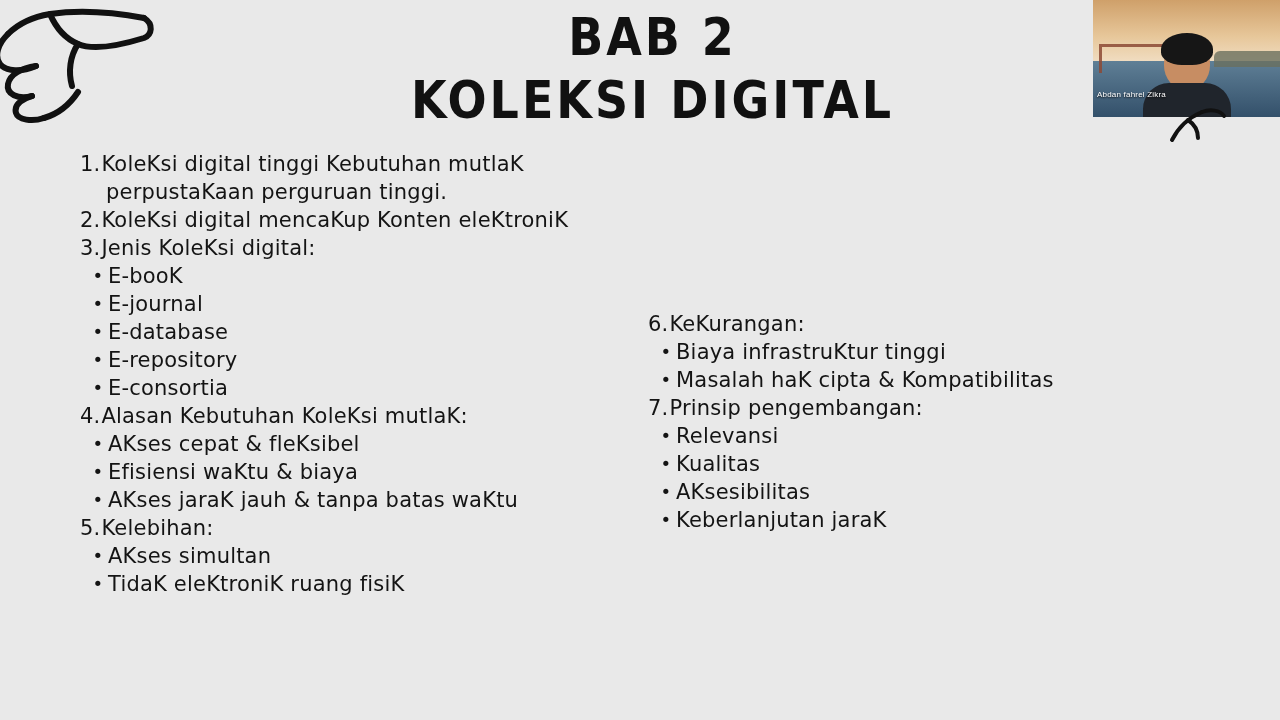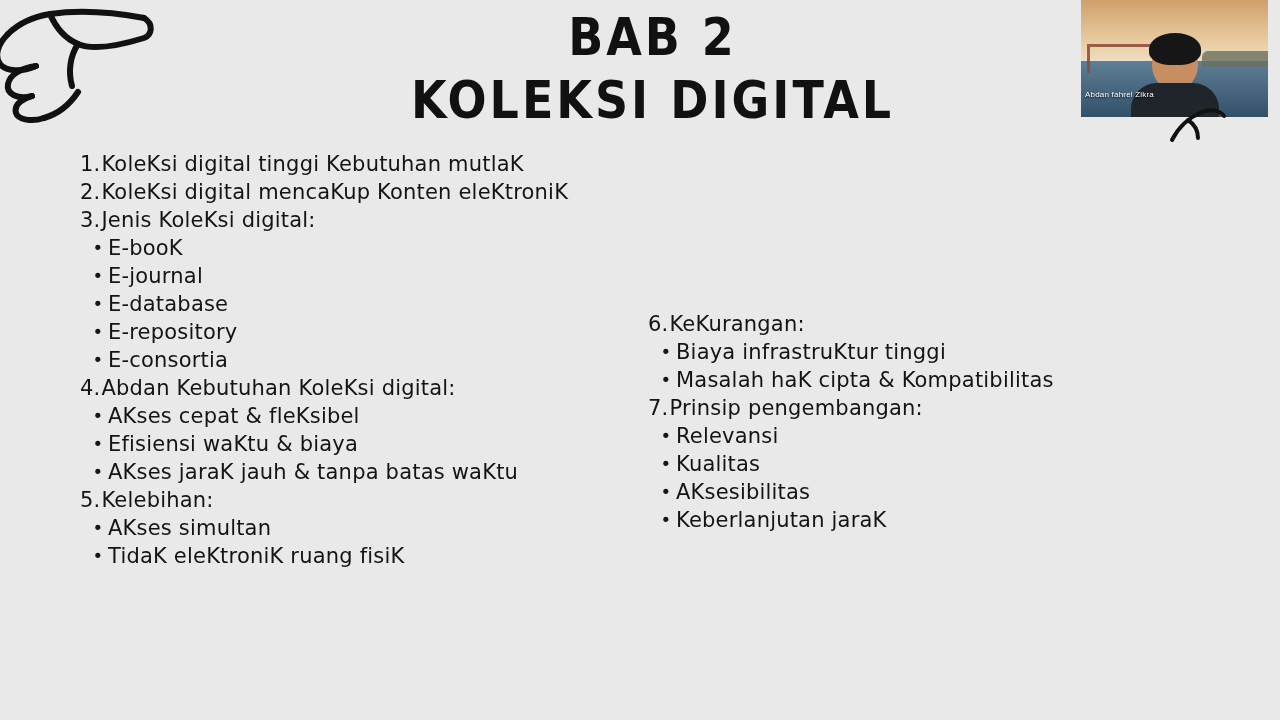--- a/index.html
+++ b/index.html
@@ -51,21 +51,21 @@
     letter-spacing: 3px;
     line-height: 58px;
     transform: scaleY(1.12);
     transform-origin: center top;
     margin-top: 6px;
   }
 
   
   .webcam {
     position: absolute;
-    right: 12px;
+    right: 0;
     top: 0;
     width: 187px;
     height: 117px;
     overflow: hidden;
     background: #1d4ed8;
   }
   .cam-sky {
     position: absolute;
     left: 0; top: 0; right: 0;
     height: 52%;
@@ -252,20 +252,21 @@
 </svg>
 
 <div class="content">
 
   <div class="col-left">
 
     <div class="num-item">
       <span class="marker">1.</span>
       <span class="body">KoleKsi digital tinggi Kebutuhan mutlaK</span>
     </div>
+    <div class="line2">perpustaKaan perguruan tinggi.</div>
 
     <div class="num-item">
       <span class="marker">2.</span>
       <span class="body">KoleKsi digital mencaKup Konten eleKtroniK</span>
     </div>
 
     <div class="num-item">
       <span class="marker">3.</span>
       <span class="body">Jenis KoleKsi digital:</span>
     </div>
@@ -286,21 +287,21 @@
       <span class="dot">•</span>
       <span class="body">E-repository</span>
     </div>
     <div class="bullet-item">
       <span class="dot">•</span>
       <span class="body">E-consortia</span>
     </div>
 
     <div class="num-item">
       <span class="marker">4.</span>
-      <span class="body">Abdan Kebutuhan KoleKsi digital:</span>
+      <span class="body">Alasan Kebutuhan KoleKsi mutlaK:</span>
     </div>
 
     <div class="bullet-item">
       <span class="dot">•</span>
       <span class="body">AKses cepat &amp; fleKsibel</span>
     </div>
     <div class="bullet-item">
       <span class="dot">•</span>
       <span class="body">Efisiensi waKtu &amp; biaya</span>
     </div>

